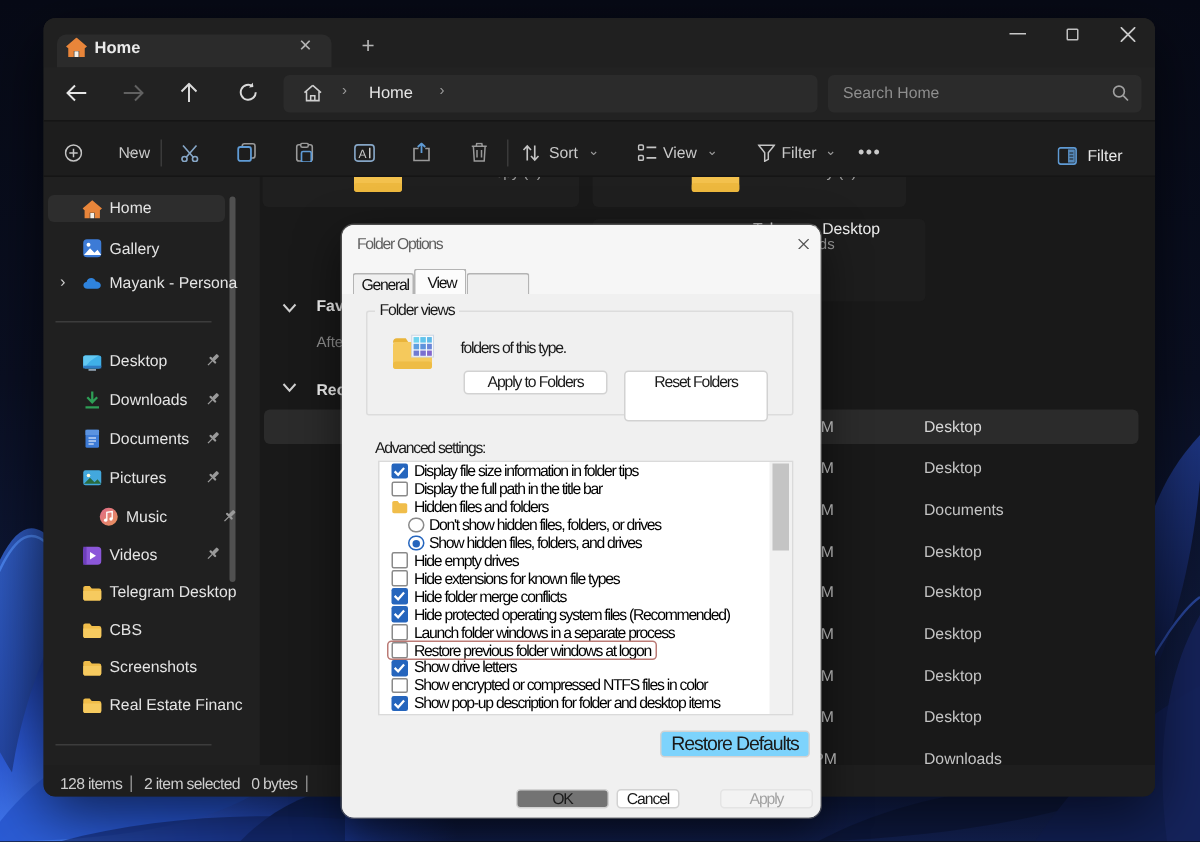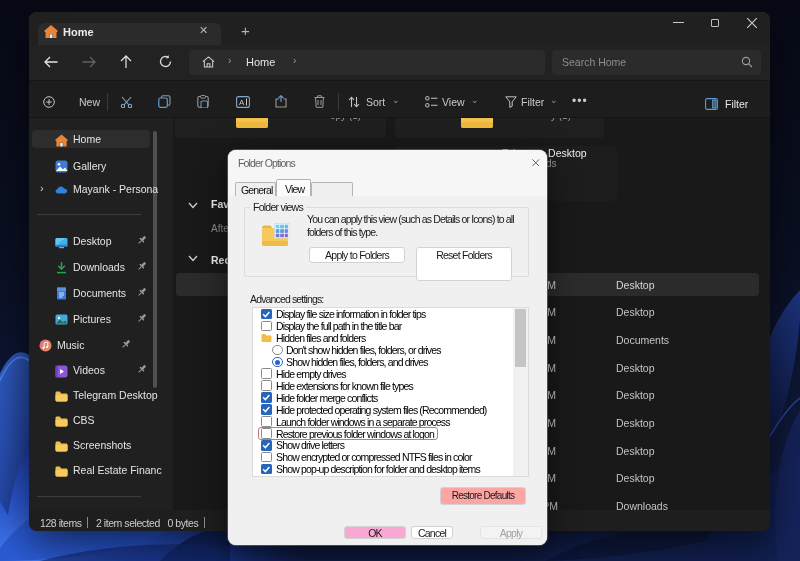--- a/index.html
+++ b/index.html
@@ -315,21 +315,21 @@
           </svg></div>
         <div class="txt" style="left:44px;top:3px;font-size:10.5px;color:#e4e4e4;">Pictures</div>
         <svg class="abs" style="left:108px;top:3px" width="11" height="11" viewBox="0 0 11 11">
           <g transform="rotate(45 5.5 4.5)" fill="#9a9a9a">
             <rect x="4.3" y="0.5" width="2.4" height="4.5" rx="0.7"></rect>
             <rect x="2.6" y="4.6" width="5.8" height="1.5" rx="0.7"></rect>
             <rect x="5.1" y="6" width="0.9" height="4"></rect>
           </g>
         </svg>
       </div>
-      <div class="abs" style="left: 13px; top: 335.5px; width: 144px; height: 18px;">
+      <div class="abs" style="left: 40px; top: 335.5px; width: 144px; height: 18px;">
         <div class="abs" style="left:26px;top:2.5px;width:13px;height:13px;"><svg width="13" height="13" viewBox="0 0 13 13">
             <defs>
               <linearGradient id="mg" x1="0" y1="0" x2="1" y2="1">
                 <stop offset="0" stop-color="#e06a8a"></stop>
                 <stop offset="1" stop-color="#e8935a"></stop>
               </linearGradient>
             </defs>
             <circle cx="6.5" cy="6.5" r="6" fill="url(#mg)"></circle>
             <path d="M5.2 8.8 L5.2 3.6 L8.8 3 L8.8 8" stroke="#fff" stroke-width="0.9" fill="none"></path>
             <circle cx="4.4" cy="8.8" r="1.1" fill="#fff"></circle>
@@ -419,21 +419,20 @@
       <rect x="14.7" y="9.7" width="3.7" height="3.7" fill="#6fd3ef"></rect>
         <rect x="19.2" y="9.7" width="3.7" height="3.7" fill="#62c4ec"></rect>
         <rect x="23.7" y="9.7" width="3.2" height="3.7" fill="#5fb9e8"></rect>
       <rect x="14.7" y="14.2" width="3.7" height="3.7" fill="#5f9fe0"></rect>
         <rect x="19.2" y="14.2" width="3.7" height="3.7" fill="#5f93dc"></rect>
         <rect x="23.7" y="14.2" width="3.2" height="3.7" fill="#6a86d8"></rect>
       <rect x="14.7" y="18.7" width="3.7" height="3.5" fill="#6f7ad0"></rect>
         <rect x="19.2" y="18.7" width="3.7" height="3.5" fill="#7a6fd0"></rect>
         <rect x="23.7" y="18.7" width="3.2" height="3.5" fill="#8468cc"></rect>
     </svg>
-    <div class="txt dt" style="left:79px;top:63px;font-size:10.5px;color:#1a1a1a;">You can apply this view (such as Details or Icons) to all</div>
     <div class="txt dt" style="left:79px;top:75.5px;font-size:10.5px;color:#1a1a1a;">folders of this type.</div>
     <div class="abs" style="left:81px;top:97px;width:96px;height:16px;background:#ffffff;border:1px solid #d2d2d2;border-radius:3px;text-align:center;font-size:10.5px;letter-spacing:-0.75px;color:#1a1a1a;line-height:15px;">Apply to Folders</div>
     <div class="abs" style="left:188px;top:97px;width:96px;height:34px;background:#ffffff;border:1px solid #d2d2d2;border-radius:3px;text-align:center;font-size:10.5px;letter-spacing:-0.75px;color:#1a1a1a;line-height:15px;">Reset Folders</div>
 
     <div class="txt dt" style="left:22px;top:143px;font-size:10.5px;color:#1a1a1a;">Advanced settings:</div>
 
     <div class="abs" style="left:24px;top:157px;width:277px;height:170px;background:#ffffff;border:1px solid #dadada;"></div>
 
     <div class="abs" style="left:285px;top:158px;width:15px;height:168px;background:#f1f1f1;"></div>
     <div class="abs" style="left:287px;top:159px;width:11px;height:58px;background:#c4c4c4;"></div>
@@ -481,20 +480,20 @@
         <div class="txt dt" style="left:48px;top:301.35999999999996px;font-size:10.5px;color:#000;">Show encrypted or compressed NTFS files in color</div>
         <div class="abs" style="left:33px;top:313.89000000000004px;width:10.5px;height:10.5px;background:#2565bd;border-radius:1.5px;"></div>
         <svg class="abs" style="left:33px;top:313.89000000000004px" width="10.5" height="10.5" viewBox="0 0 10 10">
           <path d="M2 5 L4.2 7.2 L8 2.8" stroke="#fff" stroke-width="1.4" fill="none"></path>
         </svg>
         <div class="txt dt" style="left:48px;top:313.29px;font-size:10.5px;color:#000;">Show pop-up description for folder and desktop items</div>
       </div>
 
     <div class="abs" style="left:30px;top:276.5px;width:180px;height:13px;border:1px solid #bb7b76;border-radius:3px;"></div>
 
-    <div class="abs" style="left:212px;top:337px;width:86px;height:17.5px;background:#fca5a5;border:1px solid #d2d2d2;border-radius:3px;text-align:center;font-size:10px;letter-spacing:-0.75px;color:#1a1a1a;line-height:16.5px;">Restore Defaults</div>
-
-    <div class="abs" style="left:116px;top:376px;width:62px;height:13px;background:#f9a8d4;border:1px solid #d2d2d2;border-radius:3px;text-align:center;font-size:10.5px;letter-spacing:-0.75px;color:#1a1a1a;line-height:12px;">OK</div>
+    <div class="abs" style="left:212px;top:337px;width:100px;height:17.5px;background:#7dd3fc;border:1px solid #d2d2d2;border-radius:3px;text-align:center;font-size:13px;letter-spacing:-0.75px;color:#1a1a1a;line-height:16.5px;">Restore Defaults</div>
+
+    <div class="abs" style="left:116px;top:376px;width:62px;height:13px;background:#737373;border:1px solid #d2d2d2;border-radius:3px;text-align:center;font-size:10.5px;letter-spacing:-0.75px;color:#1a1a1a;line-height:12px;">OK</div>
     <div class="abs" style="left:183px;top:376px;width:42px;height:13px;background:#ffffff;border:1px solid #d2d2d2;border-radius:3px;text-align:center;font-size:10.5px;letter-spacing:-0.75px;color:#1a1a1a;line-height:12px;">Cancel</div>
     <div class="abs" style="left:252px;top:376px;width:62px;height:13px;background:#f3f3f3;border:1px solid #e4e4e4;border-radius:3px;text-align:center;font-size:10.5px;letter-spacing:-0.75px;color:#a2a2a2;line-height:12px;">Apply</div>
   </div>
 
 </div>
 
 </body></html>

